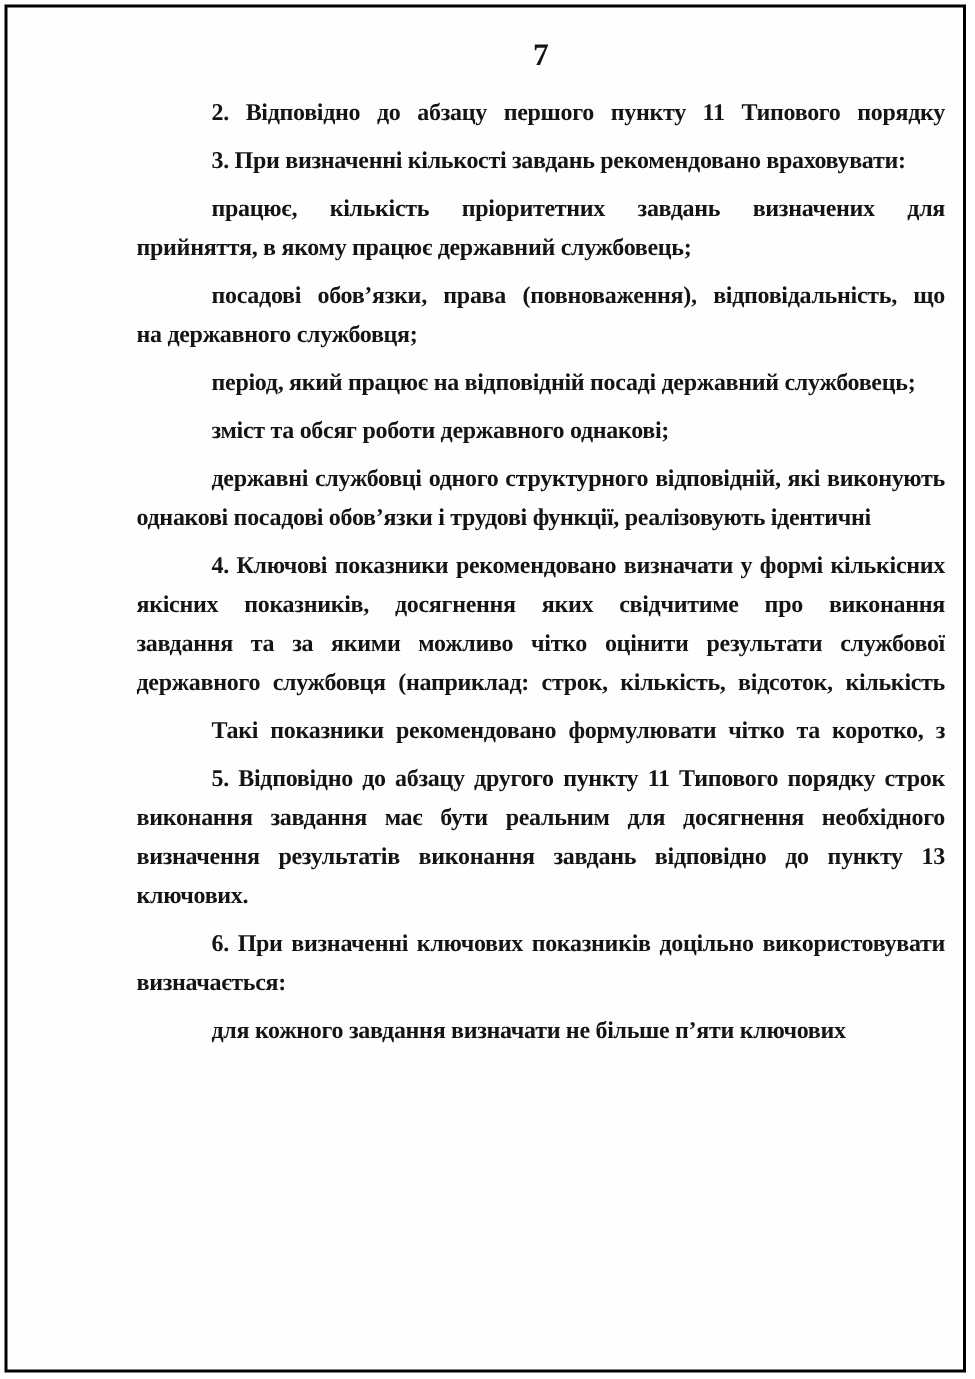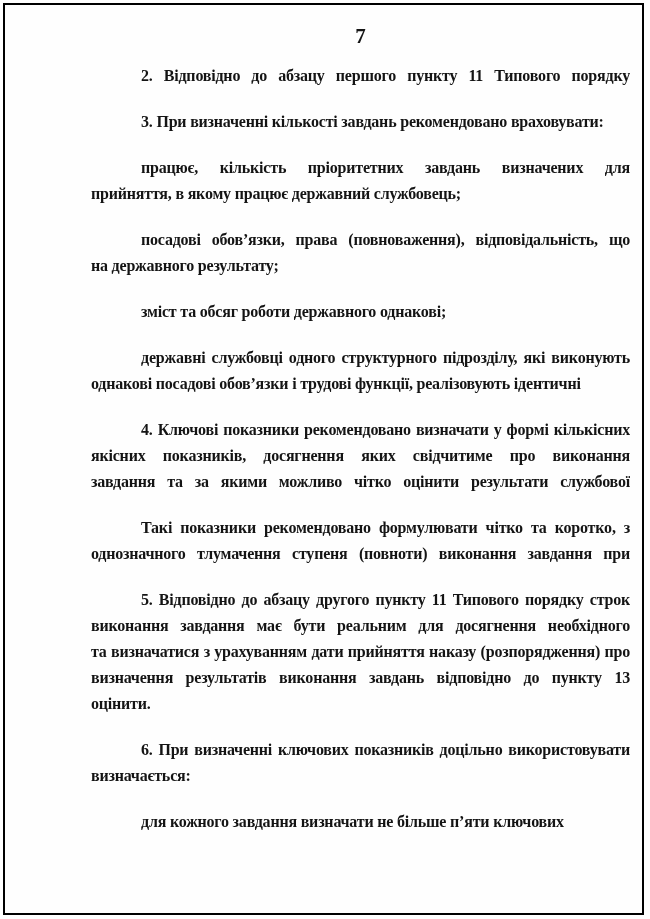--- a/index.html
+++ b/index.html
@@ -51,45 +51,45 @@
     text-align: left;
   }
   .line.indent {
     padding-left: 50px;
   }
   .line.justify {
     text-align: justify;
     text-align-last: justify;
   }
   .line.para {
-    margin-top: 20px;
+    margin-top: 6px;
   }
 </style>
 </head>
 <body>
 
 <div class="scan-page">
   <div class="page-number">7</div>
   <div class="doc-body">
       <div class="line indent justify">2. Відповідно до абзацу першого пункту 11 Типового порядку державному</div>
       <div class="line indent para">3. При визначенні кількості завдань рекомендовано враховувати:</div>
       <div class="line indent justify para">працює, кількість пріоритетних завдань визначених для структурного</div>
       <div class="line">прийняття, в якому працює державний службовець;</div>
       <div class="line indent justify para">посадові обов’язки, права (повноваження), відповідальність, що покладені</div>
-      <div class="line">на державного результату;</div>
+      <div class="line">на державного службовця;</div>
+      <div class="line indent para">період, який працює на відповідній посаді державний службовець;</div>
       <div class="line indent para">зміст та обсяг роботи державного однакові;</div>
-      <div class="line indent justify para">державні службовці одного структурного підрозділу, які виконують</div>
+      <div class="line indent justify para">державні службовці одного структурного відповідній, які виконують</div>
       <div class="line">однакові посадові обов’язки і трудові функції, реалізовують ідентичні завдання.</div>
       <div class="line indent justify para">4. Ключові показники рекомендовано визначати у формі кількісних та/або</div>
       <div class="line justify">якісних показників, досягнення яких свідчитиме про виконання визначеного</div>
       <div class="line justify">завдання та за якими можливо чітко оцінити результати службової діяльності</div>
+      <div class="line justify">державного службовця (наприклад: строк, кількість, відсоток, кількість</div>
       <div class="line indent justify para">Такі показники рекомендовано формулювати чітко та коротко, з метою</div>
-      <div class="line justify">однозначного тлумачення ступеня (повноти) виконання завдання при</div>
       <div class="line indent justify para">5. Відповідно до абзацу другого пункту 11 Типового порядку строк</div>
       <div class="line justify">виконання завдання має бути реальним для досягнення необхідного результату</div>
-      <div class="line justify">та визначатися з урахуванням дати прийняття наказу (розпорядження) про</div>
       <div class="line justify">визначення результатів виконання завдань відповідно до пункту 13 Типового</div>
-      <div class="line">оцінити.</div>
+      <div class="line">ключових.</div>
       <div class="line indent justify para">6. При визначенні ключових показників доцільно використовувати такі</div>
       <div class="line">визначається:</div>
       <div class="line indent para">для кожного завдання визначати не більше п’яти ключових показників;</div>
     </div>
 </div>
 
 </body></html>

